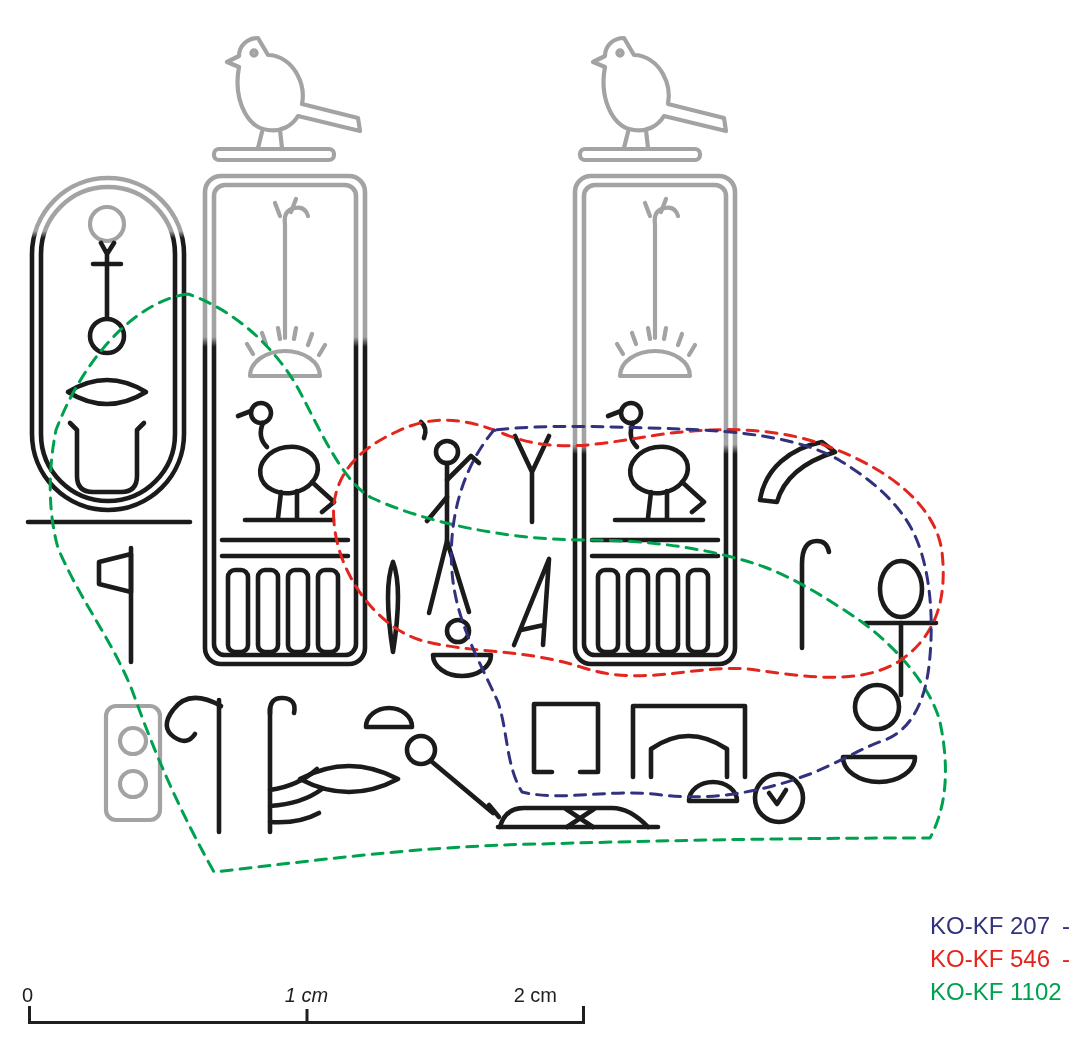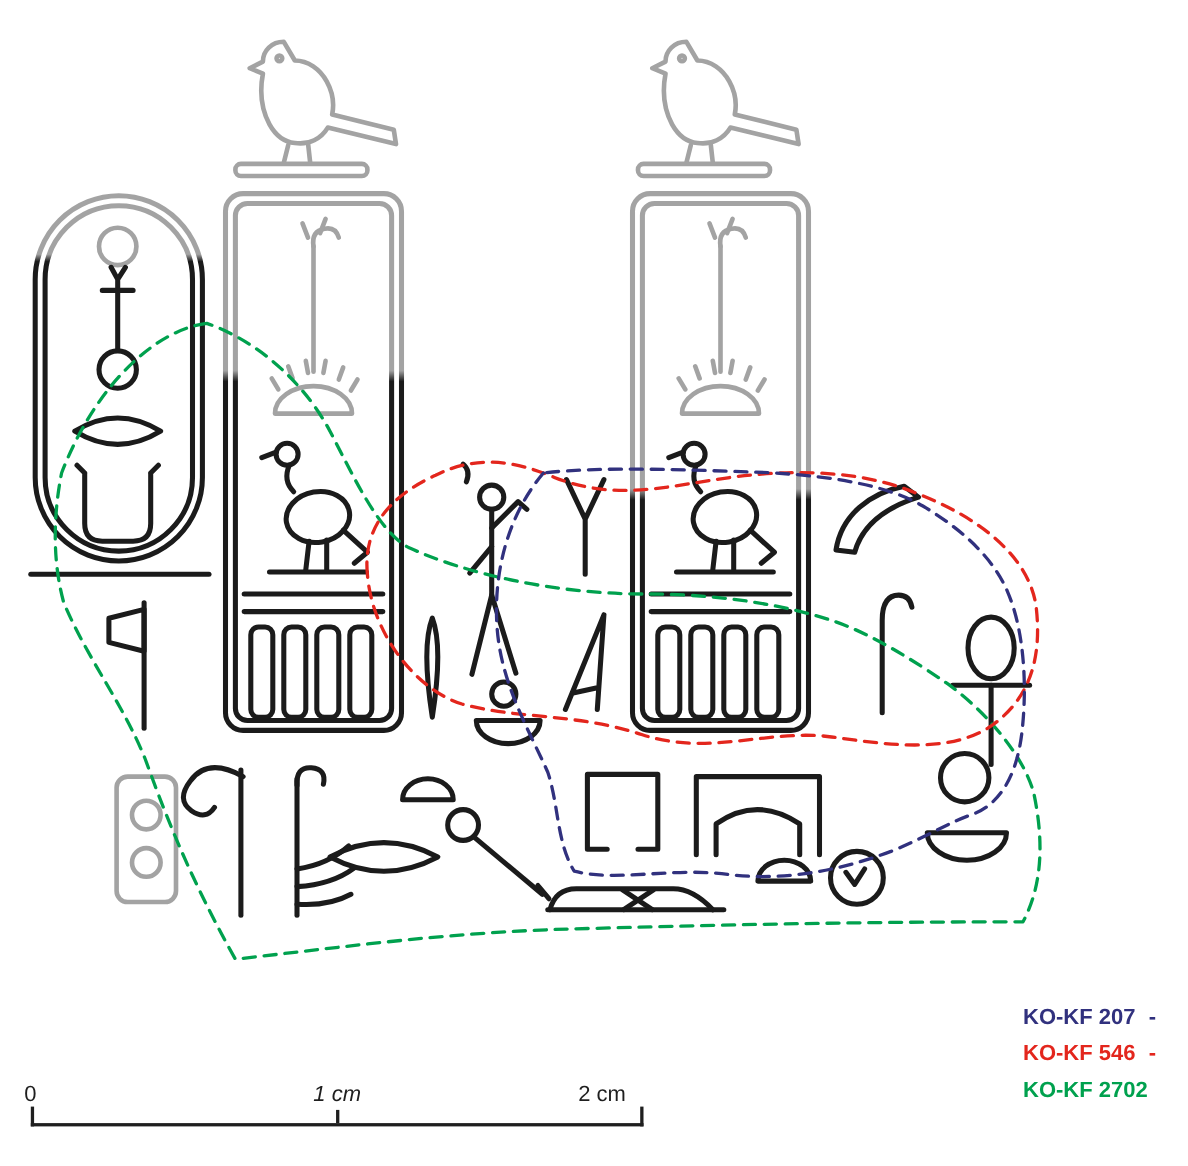--- a/index.html
+++ b/index.html
@@ -16,24 +16,24 @@
   .dash-blue{stroke:#31317e;}
 
   
   .scalebar{position:absolute;left:28px;top:984px;width:557px;height:40px;}
   .sb-bar{position:absolute;left:0;bottom:0;width:100%;height:18px;
           border-left:3px solid #1f1f1f;border-right:3px solid #1f1f1f;border-bottom:3px solid #1f1f1f;box-sizing:border-box;}
   .sb-tick-mid{position:absolute;left:50%;bottom:0;width:3px;height:12px;background:#1f1f1f;transform:translateX(-50%);}
   .sb-label{position:absolute;top:0;font-size:20px;color:#1f1f1f;white-space:nowrap;}
   .sb-0{left:-6px;}
   .sb-1{left:50%;transform:translateX(-50%);font-style:italic;}
-  .sb-2{right:16px;text-align:center;}
+  .sb-2{right:28px;text-align:center;}
 
   
-  .legend{position:absolute;left:930px;top:909px;font-size:20px;font-weight:700;line-height:33px;}
+  .legend{position:absolute;left:930px;top:909px;font-size:24px;font-weight:400;line-height:33px;}
   .legend-row{white-space:nowrap;}
   .legend-dash{margin-left:12px;}
   .legend-207{color:#31317e;}
   .legend-546{color:#e3261d;}
   .legend-1436{color:#00a14e;}
 </style>
 </head>
 <body>
 
 <div class="stage">
@@ -198,16 +198,16 @@
   </div>
 
   <div class="legend">
     <div class="legend-row legend-207">
       <span>KO-KF 207</span><span class="legend-dash">-</span>
     </div>
     <div class="legend-row legend-546">
       <span>KO-KF 546</span><span class="legend-dash">-</span>
     </div>
     <div class="legend-row legend-1436">
-      <span>KO-KF 2702</span><span class="legend-dash"></span>
+      <span>KO-KF 1102</span><span class="legend-dash"></span>
     </div>
   </div>
 </div>
 
 </body></html>

